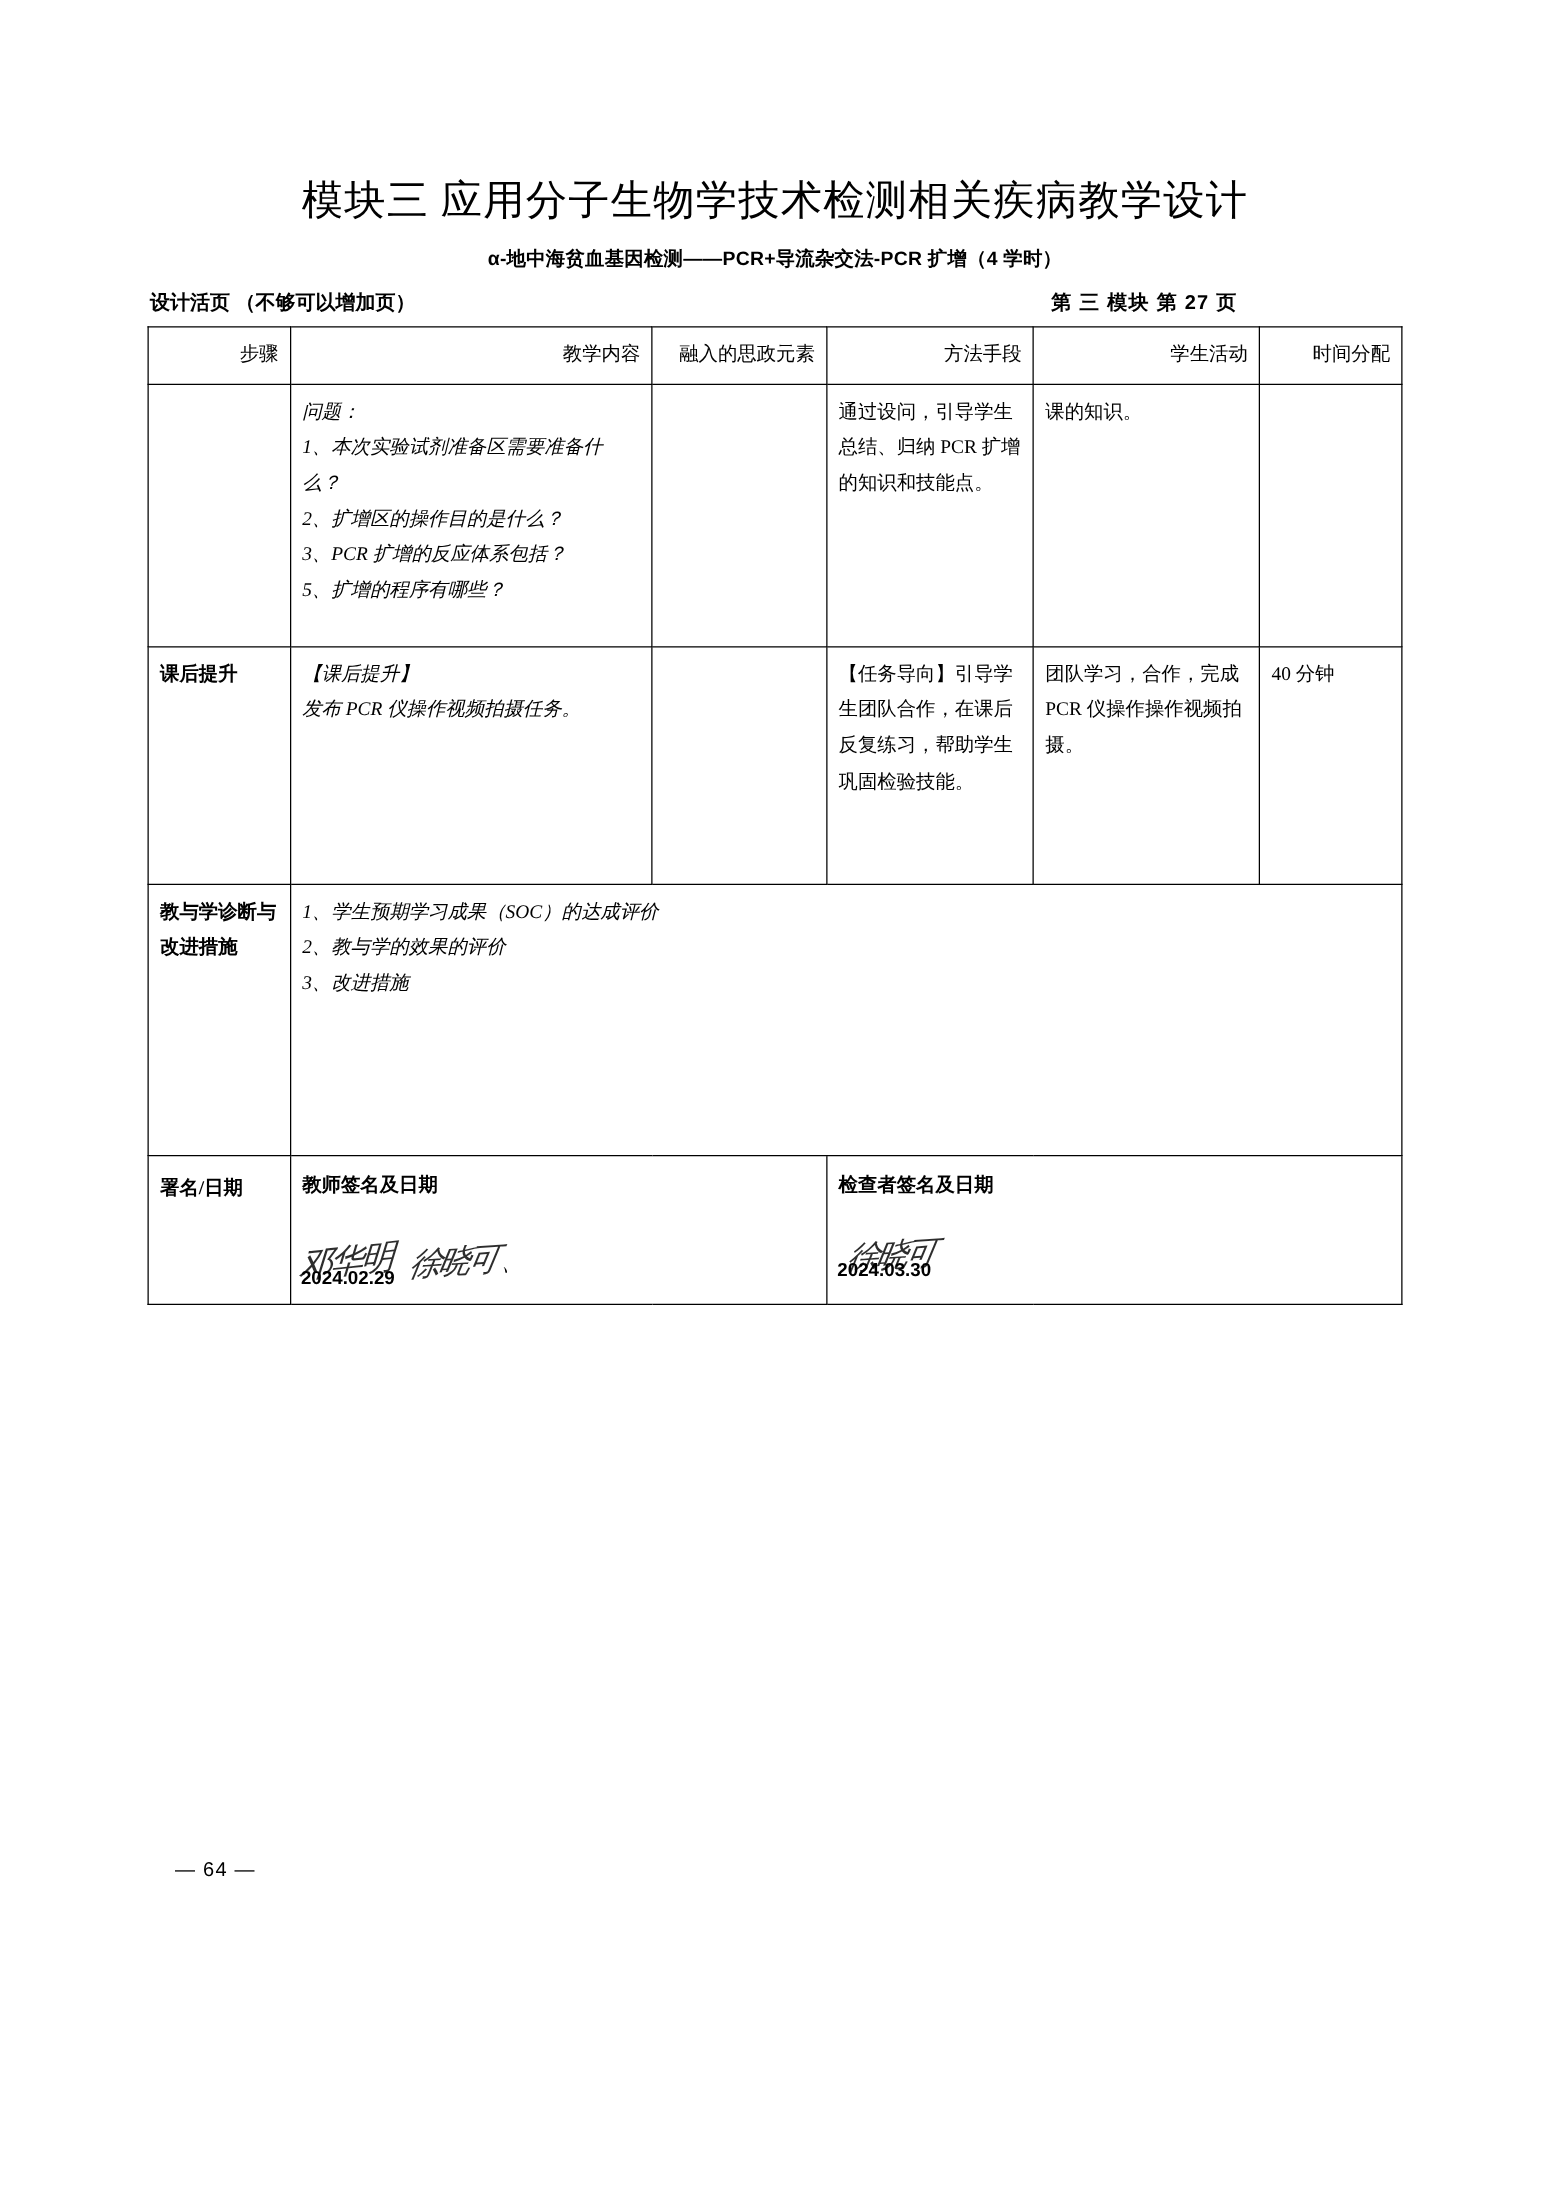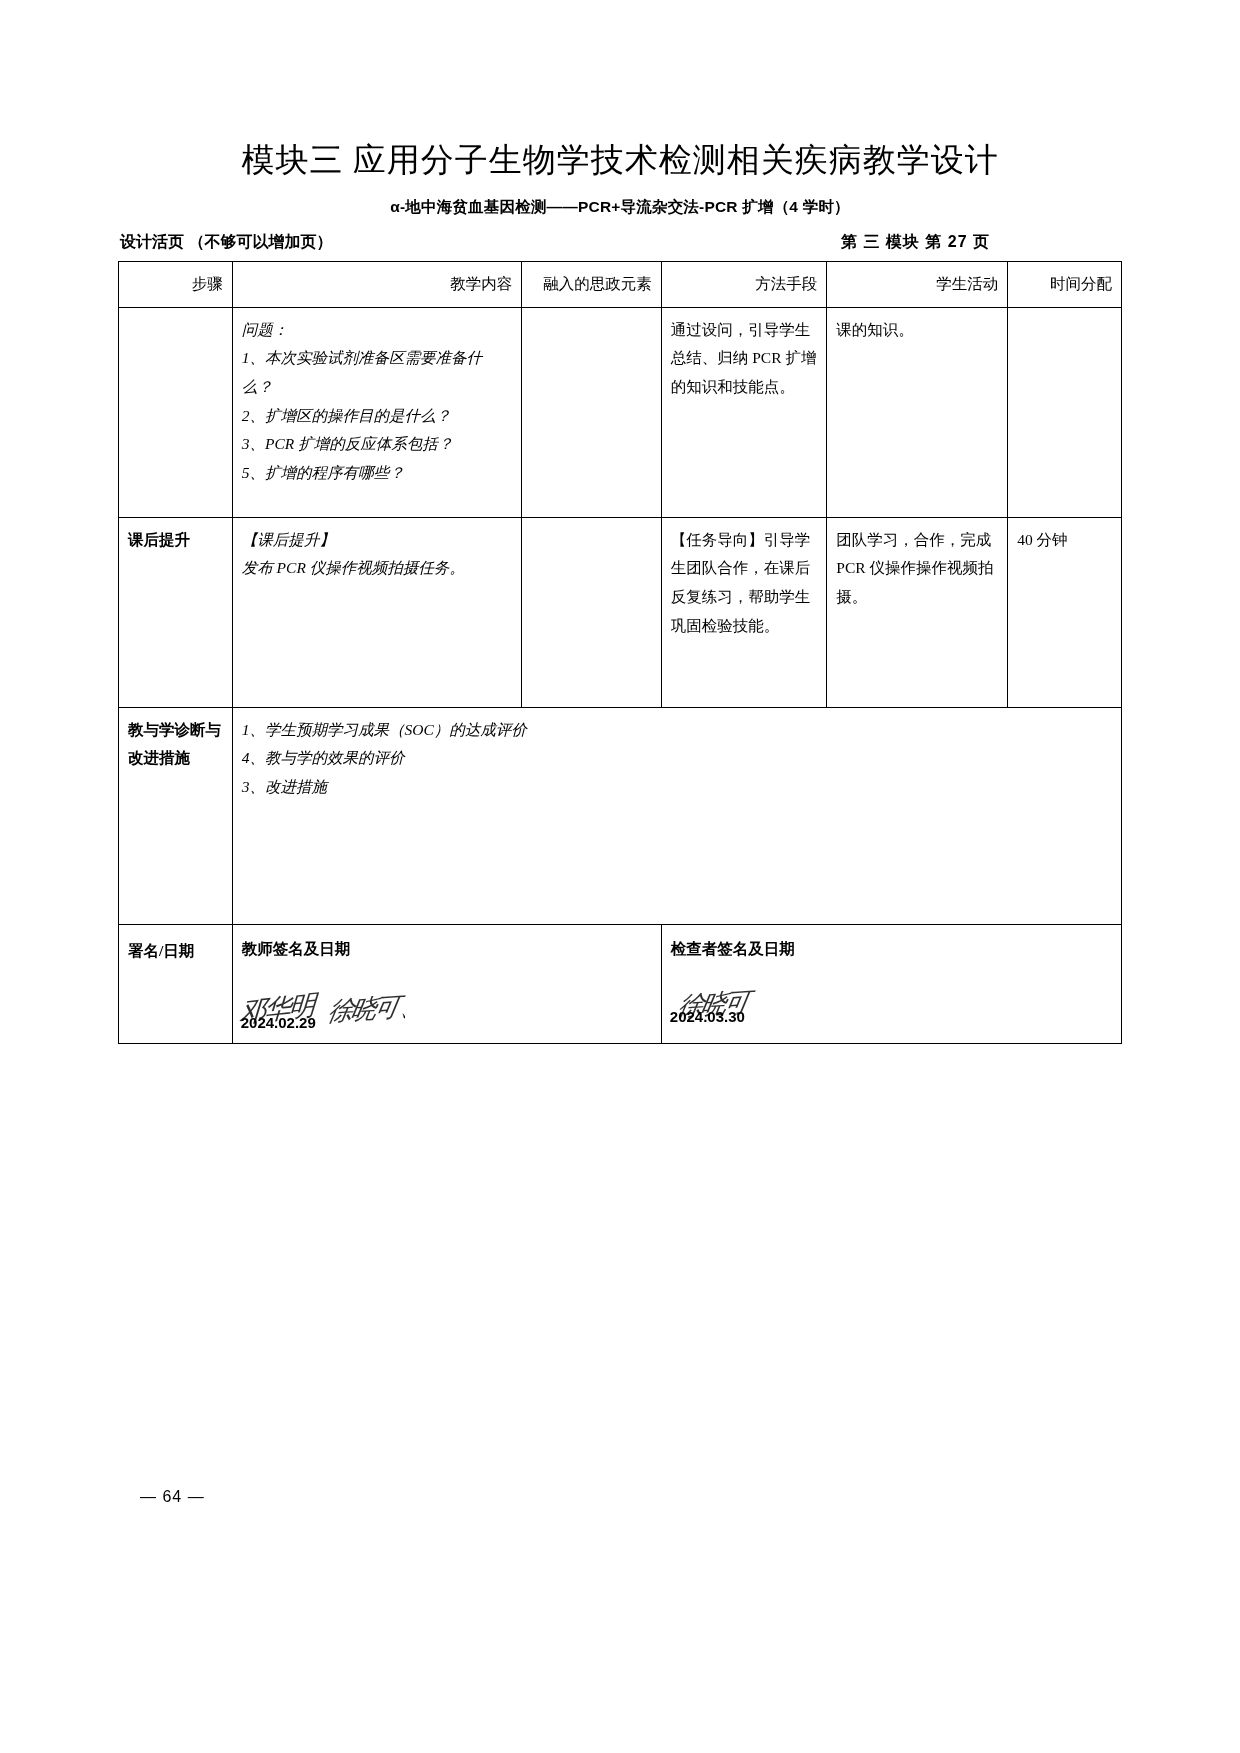--- a/index.html
+++ b/index.html
@@ -220,21 +220,21 @@
         </td>
         <td></td>
         <td>【任务导向】引导学生团队合作，在课后反复练习，帮助学生巩固检验技能。</td>
         <td>团队学习，合作，完成 PCR 仪操作操作视频拍摄。</td>
         <td>40 分钟</td>
       </tr>
       <tr class="row-eval">
         <td class="c-step">教与学诊断与改进措施</td>
         <td colspan="5" class="cell-text">
           <p class="eval-p">1、学生预期学习成果（SOC）的达成评价</p>
-          <p class="eval-p">4、教与学的效果的评价</p>
+          <p class="eval-p">2、教与学的效果的评价</p>
           <p class="eval-p">3、改进措施</p>
         </td>
       </tr>
       <tr>
         <td class="c-step" style="vertical-align:top;padding-top:12px">署名/日期</td>
         <td colspan="2" class="sig-block" style="height:90px">
           <div class="sig-inner">
             <div class="sig-label">教师签名及日期</div>
             <div class="sig-hand">
               <span class="scribble">邓华明</span>

